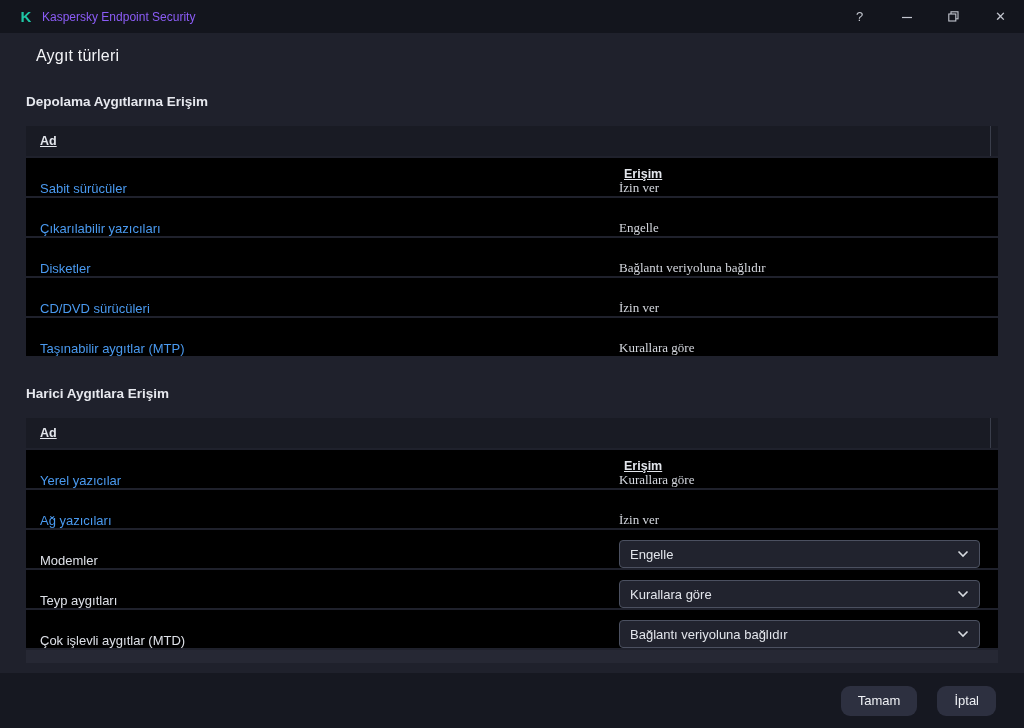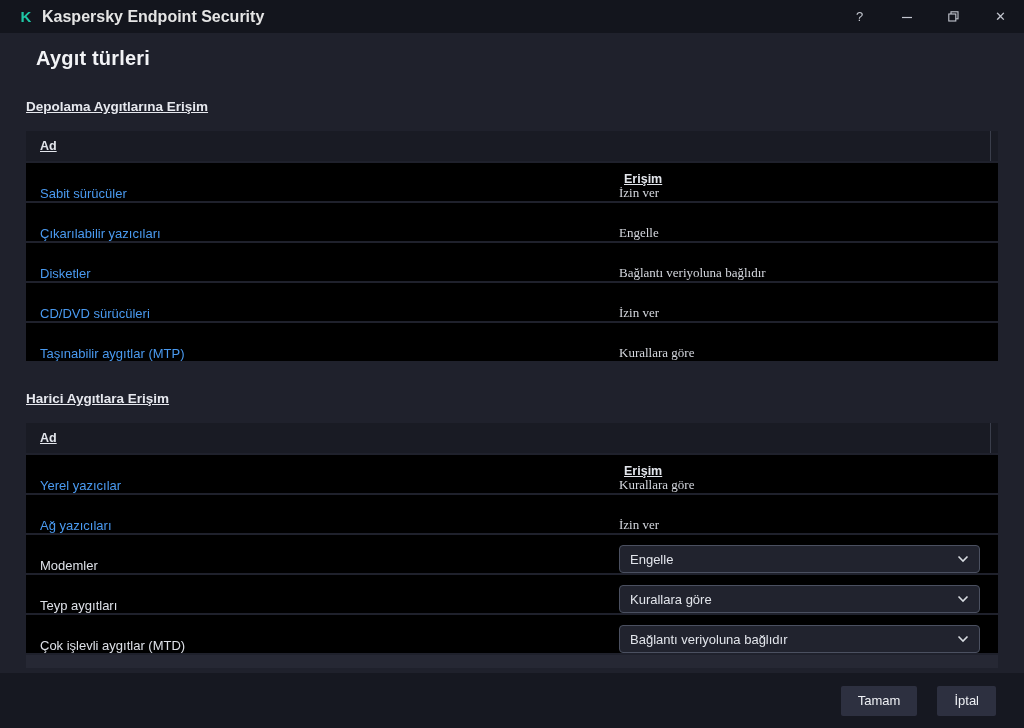--- a/index.html
+++ b/index.html
@@ -18,41 +18,40 @@
   .titlebar {
     height: 33px; flex: 0 0 33px;
     background: #13151d;
     display: flex; align-items: center;
   }
   .logo {
     width: 16px; height: 16px; margin: 0 8px 0 18px;
     color: #1fc7a6; font-weight: bold; font-size: 15px; line-height: 16px;
     text-align: center;
   }
-  .app-title { font-size: 16px; font-weight: bold; color: #e5e5e5; }
+  .app-title { font-size: 12px; font-weight: normal; color: #8b5cf6; }
   .tb-spacer { flex: 1; }
   .tb-btn {
     width: 47px; height: 33px;
     display: flex; align-items: center; justify-content: center;
     color: #c3c6cf; font-size: 13px; cursor: default;
     background: transparent; border: none;
   }
   .tb-btn svg { display: block; }
 
   
   .content { flex: 1 1 auto; overflow: hidden; padding: 0 26px; }
 
   .page-title {
-    font-size: 20px; font-weight: bold; color: #f2f3f6;
+    font-size: 16px; font-weight: normal; color: #f2f3f6;
     margin: 14px 0 0 10px; letter-spacing: .2px;
   }
   .section-heading {
     font-size: 13.5px; font-weight: bold; color: #e6e8ee;
     margin: 30px 0 0 0;
-    text-decoration: underline;
   }
   .section-heading.first { margin-top: 29px; }
 
   
   .table { margin-top: 17px; }
   .t-head {
     height: 30px; background: #191b24;
     display: flex; align-items: center;
     margin-bottom: 2px;
     font-size: 12.5px; font-weight: bold; color: #e3e6ec; text-decoration: underline;
@@ -88,21 +87,21 @@
 
   
   .footer {
     flex: 0 0 55px; height: 55px;
     background: #161821;
     display: flex; align-items: center; justify-content: flex-end;
     gap: 20px; padding-right: 28px;
   }
   .btn {
     height: 30px; padding: 0 17px;
-    background: #2d3040; border: none; border-radius: 2px;
+    background: #2d3040; border: none; border-radius: 9px;
     color: #eef0f4; font-size: 13px; font-family: "Liberation Sans", sans-serif;
     cursor: pointer;
   }
 </style>
 </head>
 <body>
 
 <div class="window">
 
   <div class="titlebar">

